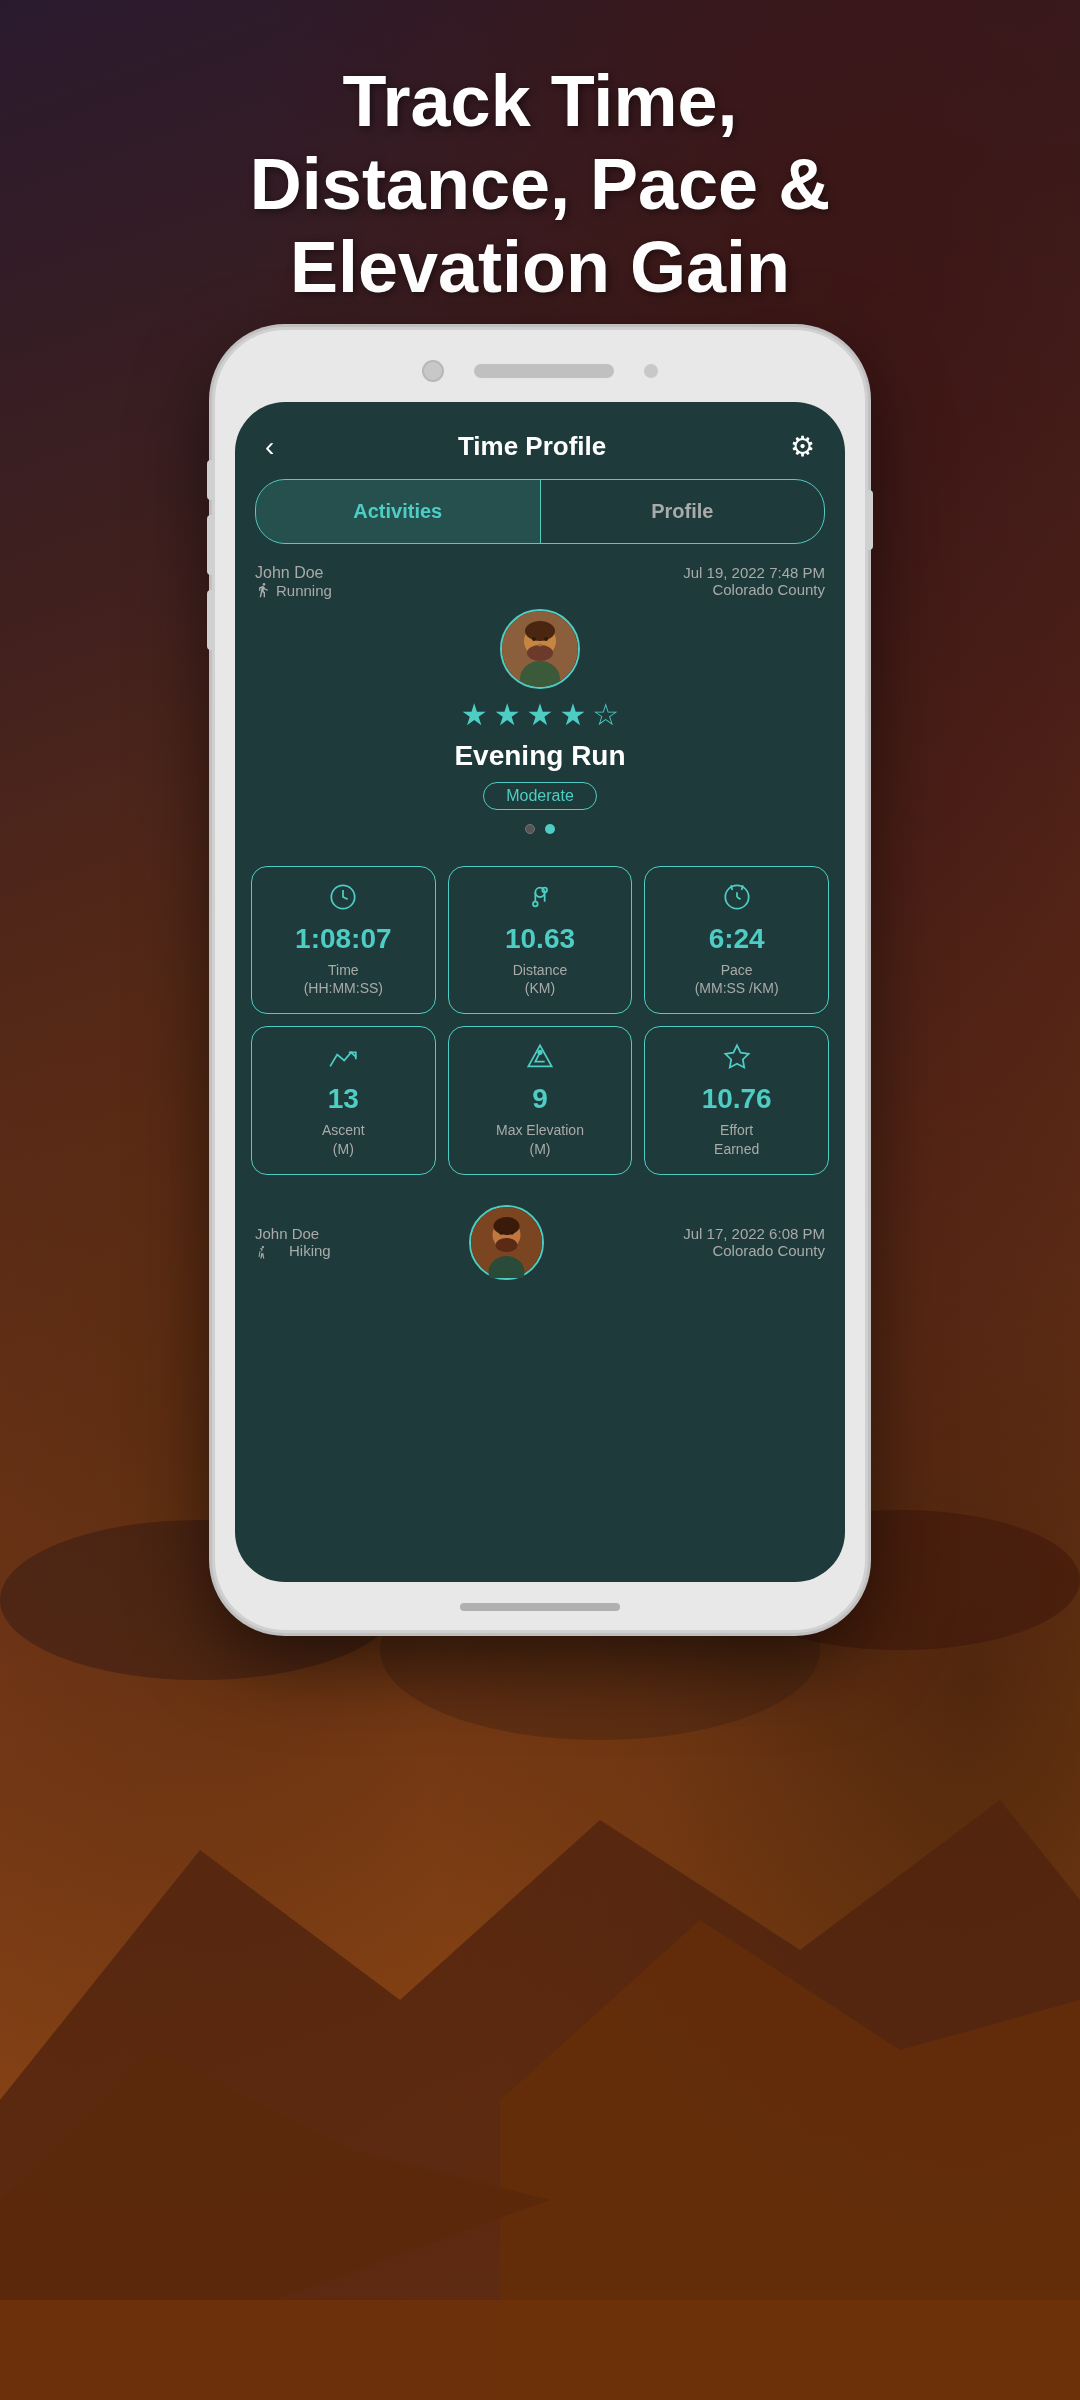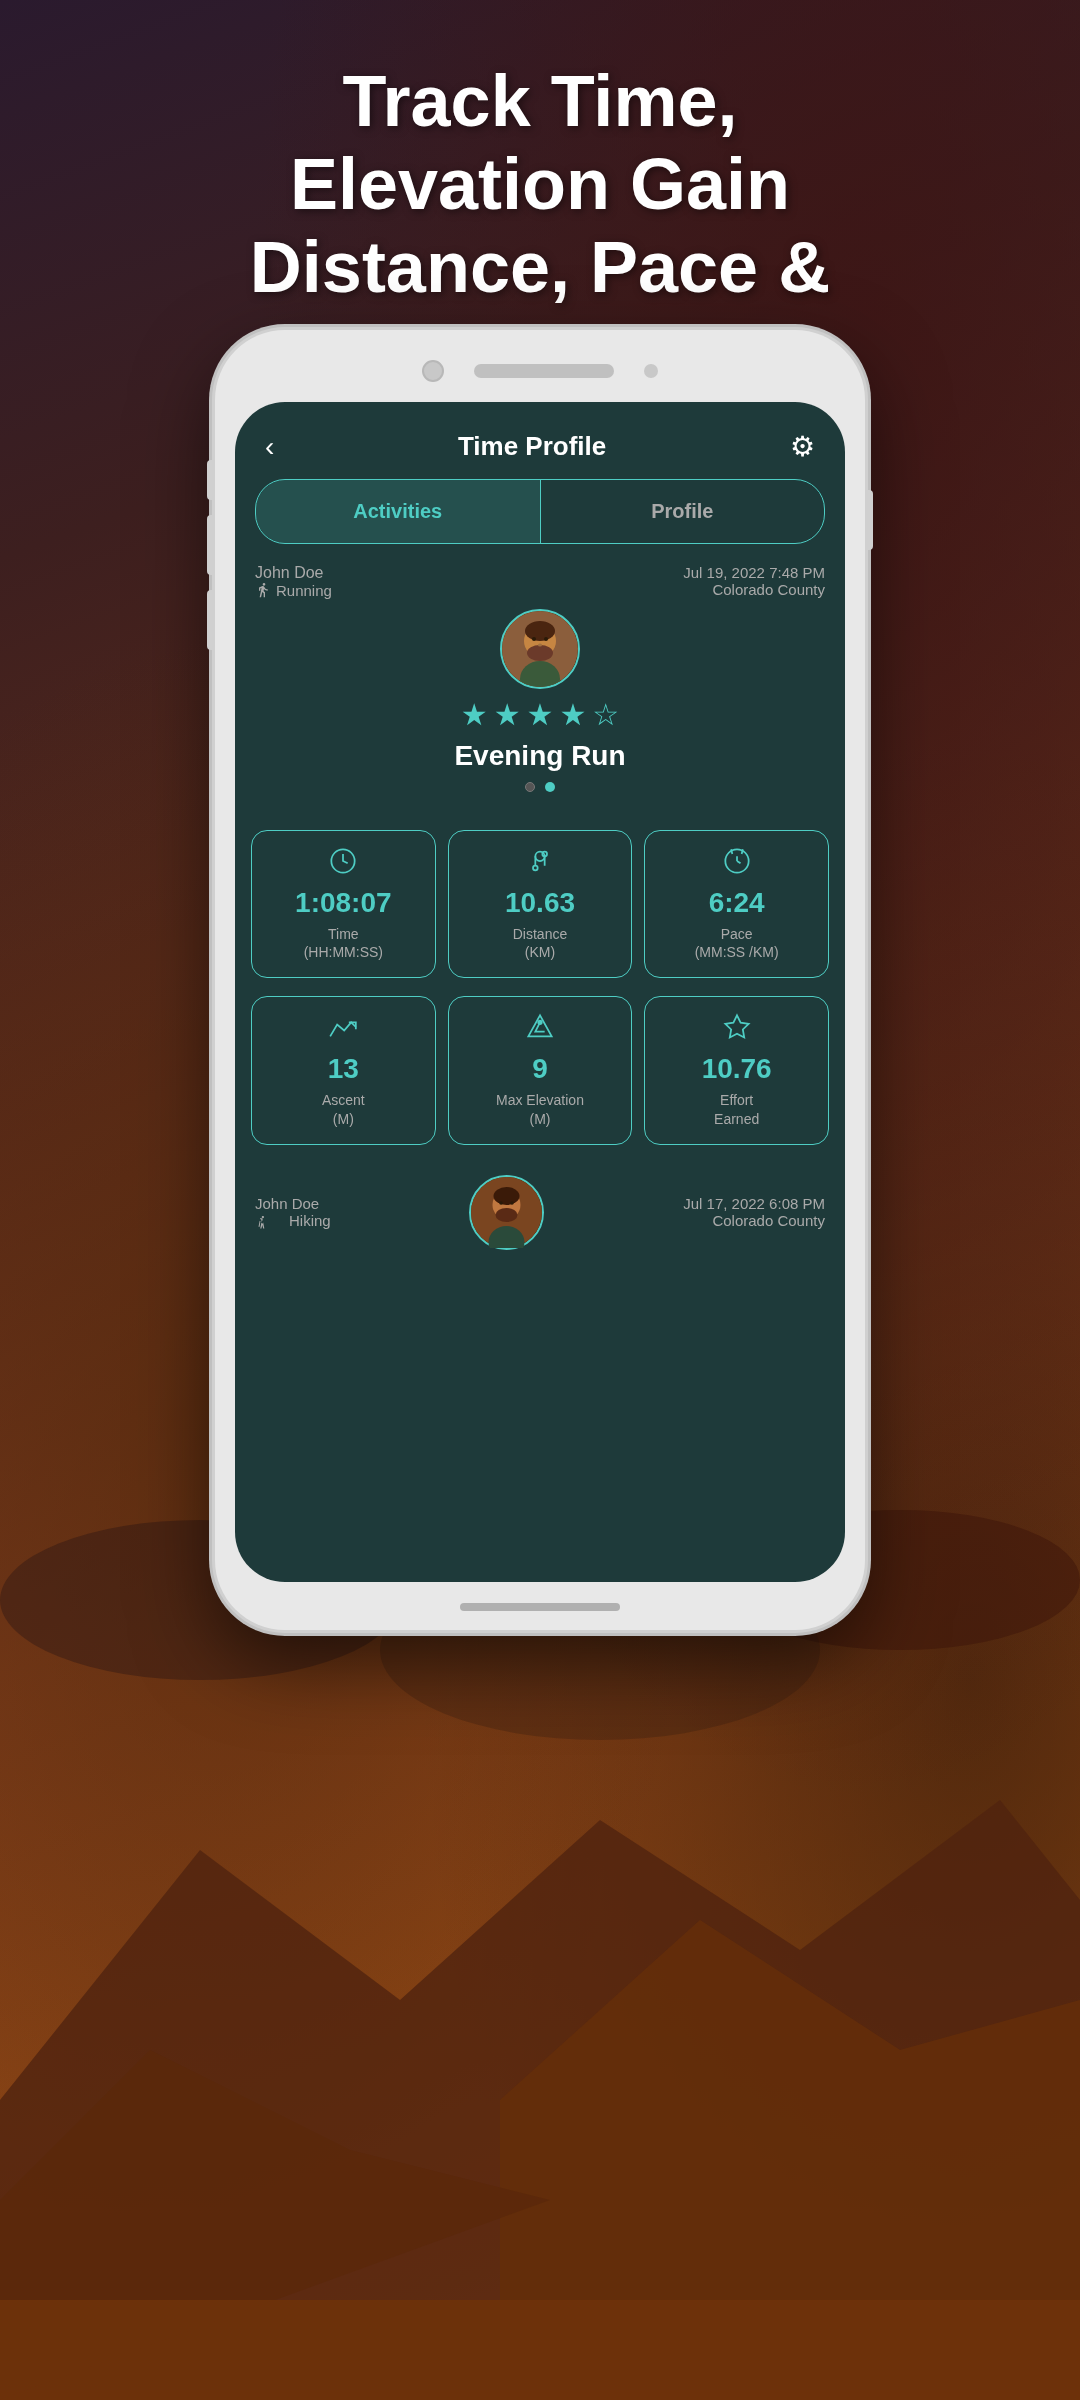--- a/index.html
+++ b/index.html
@@ -312,21 +312,20 @@
 
     .stat-card {
       border: 1.5px solid #4ecdc4;
       border-radius: 16px;
       padding: 16px 10px;
       text-align: center;
       display: flex;
       flex-direction: column;
       align-items: center;
       gap: 8px;
-      margin-top: 6px;
     }
 
     .stat-icon {
       color: #4ecdc4;
       font-size: 24px;
     }
 
     .stat-value {
       color: #4ecdc4;
       font-size: 28px;
@@ -449,22 +448,22 @@
   <polygon points="0,600 200,350 400,500 600,320 800,450 1000,300 1080,400 1080,900 0,900" fill="rgba(80,35,15,0.8)"></polygon>
 
   <polygon points="500,600 700,420 900,550 1080,500 1080,900 500,900" fill="rgba(100,45,10,0.9)"></polygon>
   <polygon points="0,700 150,550 350,650 550,700 0,900" fill="rgba(90,40,10,0.85)"></polygon>
 
   <rect x="0" y="800" width="1080" height="100" fill="rgba(110,50,10,0.9)"></rect>
 </svg>
 
 <div class="hero-text">
   <div>Track Time,</div>
+  <div>Distance, Pace &amp;</div>
   <div>Elevation Gain</div>
-  <div>Distance, Pace &amp;</div>
 </div>
 
 <div class="phone-frame">
   <div class="phone-side-btn-right"></div>
   <div class="phone-side-btn-left1"></div>
   <div class="phone-side-btn-left2"></div>
   <div class="phone-side-btn-left3"></div>
 
   <div class="phone-top-bar">
     <div class="phone-camera"></div>
@@ -535,20 +534,23 @@
         <div class="stars">
           <span class="star">★</span>
           <span class="star">★</span>
           <span class="star">★</span>
           <span class="star">★</span>
           <span class="star half">☆</span>
         </div>
 
         <div class="activity-name">Evening Run</div>
 
+        <div class="difficulty-badge">
+          <span class="badge">Moderate</span>
+        </div>
 
         <div class="pagination">
           <div class="dot inactive"></div>
           <div class="dot active"></div>
         </div>
 
       </div>
 
       <div class="stats-grid">
 

